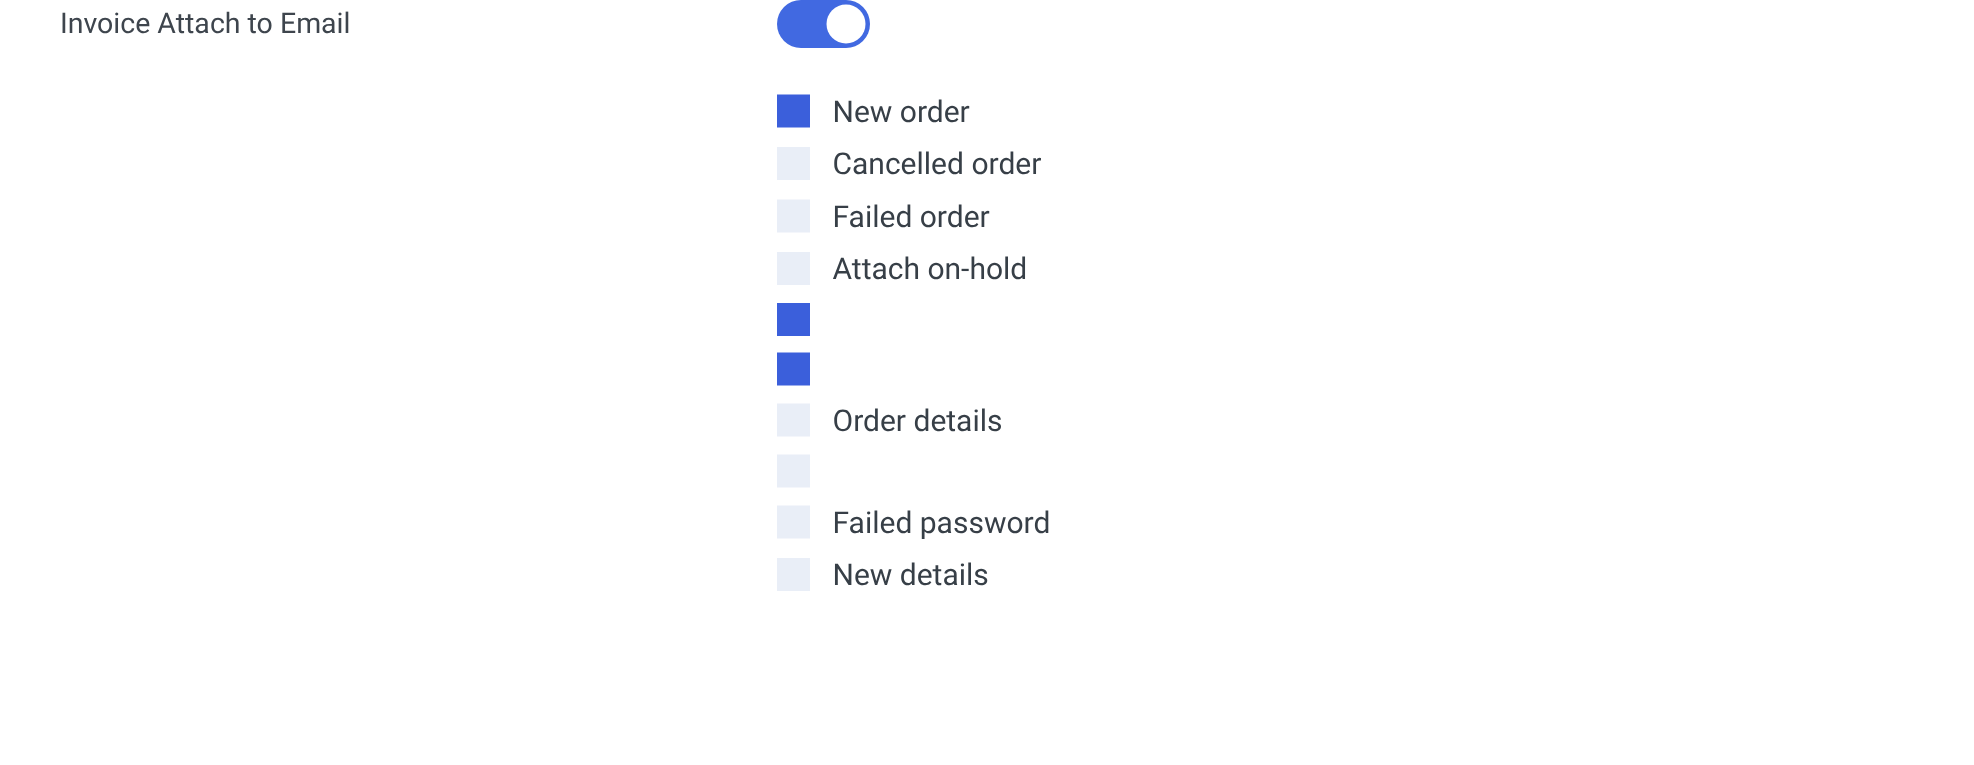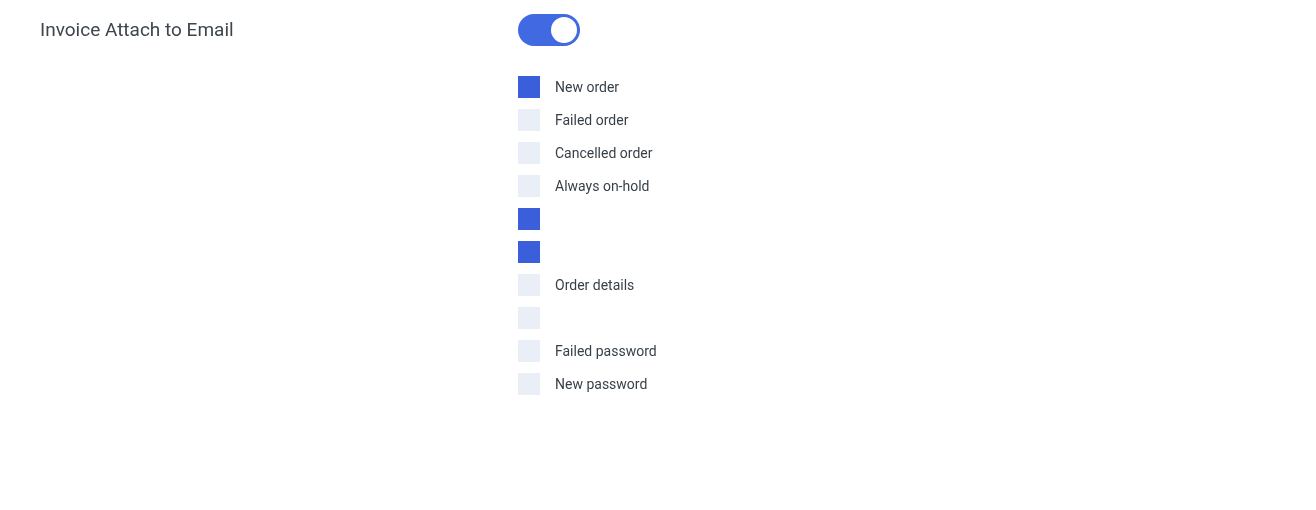--- a/index.html
+++ b/index.html
@@ -10,21 +10,21 @@
     body {
       font-family: -apple-system, BlinkMacSystemFont, "Segoe UI", Roboto, Helvetica, Arial, sans-serif;
       background: #ffffff;
       width: 1316px;
       height: 510px;
       color: #373f47;
     }
     .settings-row {
       display: flex;
       align-items: flex-start;
-      padding-top: 14px;
+      padding-top: 0px;
     }
     .label-col {
       width: 518px;
       padding-left: 40px;
       padding-top: 4px;
     }
     .label-text {
       font-size: 19px;
       color: #3e454d;
       font-weight: 400;
@@ -67,21 +67,21 @@
       height: 22px;
       flex-shrink: 0;
     }
     .checkbox-box.checked {
       background: #3b5fdb;
     }
     .checkbox-box.unchecked {
       background: #e9eef7;
     }
     .checkbox-label {
-      font-size: 14px;
+      font-size: 20px;
       color: #373f47;
       font-weight: 400;
     }
   </style>
 </head>
 <body>
 
 <div class="settings-row">
   <div class="label-col">
     <div class="label-text">Invoice Attach to Email</div>
@@ -90,46 +90,46 @@
     <div class="toggle">
       <div class="toggle-knob"></div>
     </div>
     <div class="checkbox-list" id="checkbox-list">
     <div class="checkbox-item">
           <div class="checkbox-box checked"></div>
           <div class="checkbox-label">New order</div>
         </div>
         <div class="checkbox-item">
           <div class="checkbox-box unchecked"></div>
+          <div class="checkbox-label">Cancelled order</div>
+        </div>
+        <div class="checkbox-item">
+          <div class="checkbox-box unchecked"></div>
           <div class="checkbox-label">Failed order</div>
         </div>
         <div class="checkbox-item">
           <div class="checkbox-box unchecked"></div>
-          <div class="checkbox-label">Cancelled order</div>
-        </div>
-        <div class="checkbox-item">
-          <div class="checkbox-box unchecked"></div>
-          <div class="checkbox-label">Always on-hold</div>
+          <div class="checkbox-label">Attach on-hold</div>
         </div>
         <div class="checkbox-item">
           <div class="checkbox-box checked"></div>
         </div>
         <div class="checkbox-item">
           <div class="checkbox-box checked"></div>
         </div>
         <div class="checkbox-item">
           <div class="checkbox-box unchecked"></div>
           <div class="checkbox-label">Order details</div>
         </div>
         <div class="checkbox-item">
           <div class="checkbox-box unchecked"></div>
         </div>
         <div class="checkbox-item">
           <div class="checkbox-box unchecked"></div>
           <div class="checkbox-label">Failed password</div>
         </div>
         <div class="checkbox-item">
           <div class="checkbox-box unchecked"></div>
-          <div class="checkbox-label">New password</div>
+          <div class="checkbox-label">New details</div>
         </div>
       </div>
   </div>
 </div>
 
 </body></html>

